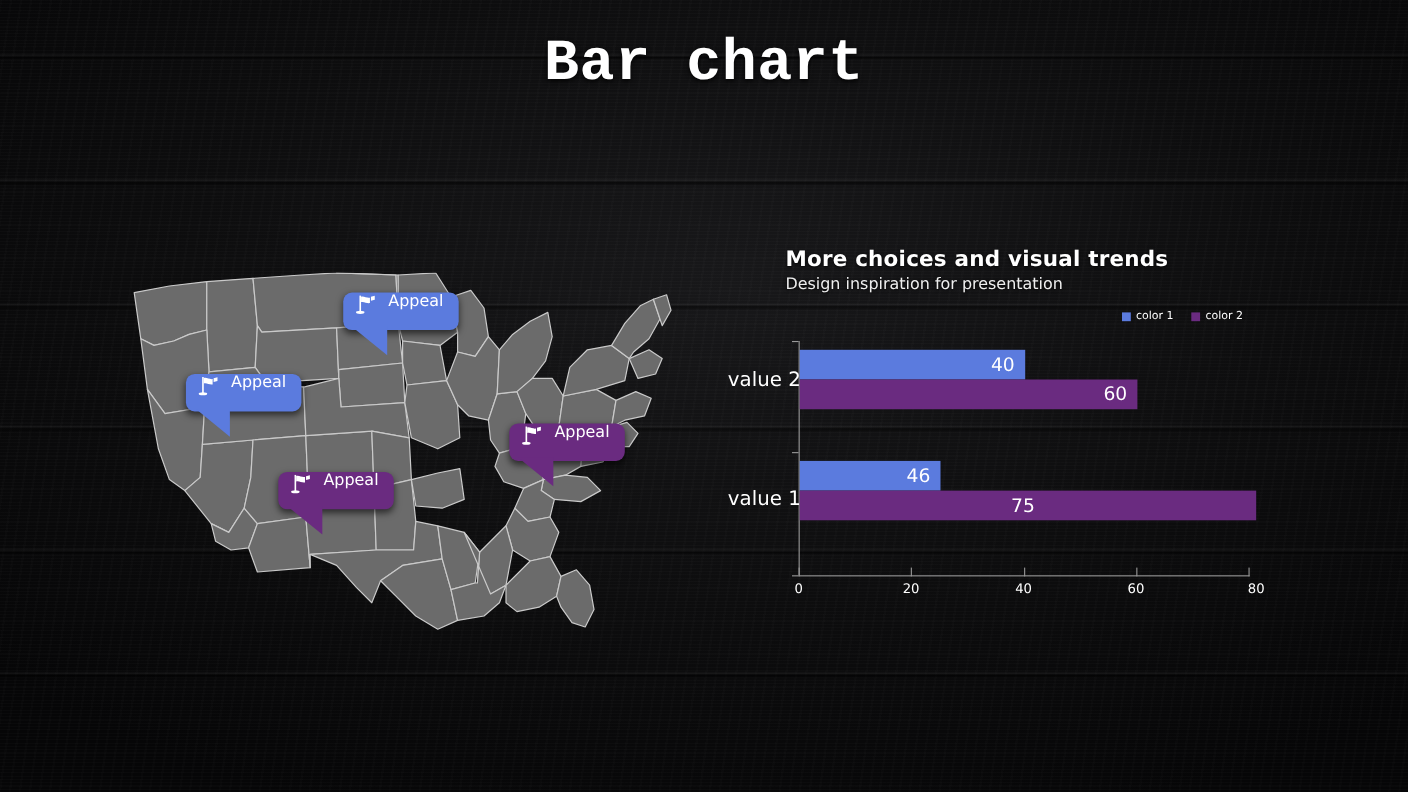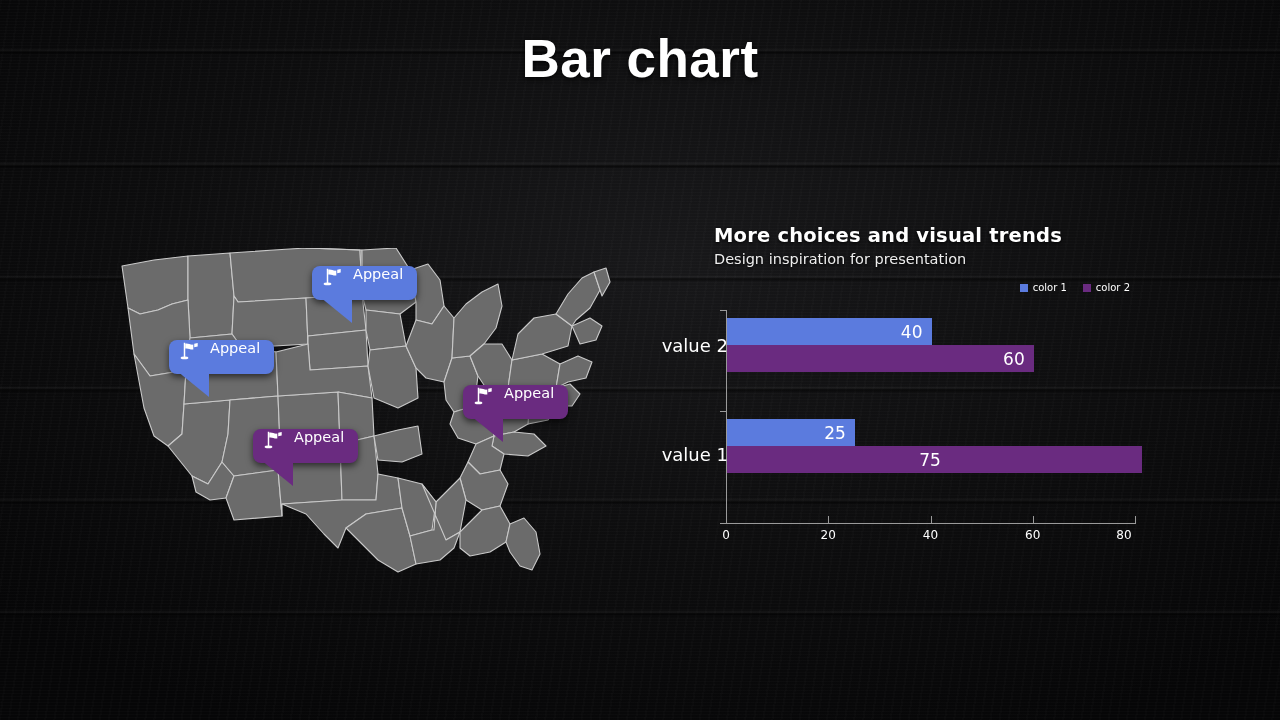--- a/index.html
+++ b/index.html
@@ -63,21 +63,21 @@
         rgba(0,0,0,0) 9px),
       radial-gradient(ellipse 900px 520px at 52% 36%, #18181a 0%, #0d0d0e 55%, #060607 100%);
   }
 
   
   #title {
     position: absolute;
     left: 0; top: 28px;
     width: 1280px;
     text-align: center;
-    font-family: Liberation Sans, sans-serif;
+    font-family: Liberation Mono, monospace;
     font-size: 53px;
     font-weight: bold;
     letter-spacing: 0.5px;
     color: #ffffff;
     text-shadow: 0 2px 5px rgba(0,0,0,0.85);
   }
   #subtitle {
     position: absolute;
     left: 0; top: 96px;
     width: 1280px;
@@ -359,32 +359,32 @@
       <div class="axis-line" id="x-axis"></div>
     <div class="x-tick" style="left: 0px;"></div>
         <div class="x-tick-label" style="left: 0px;">0</div>
         <div class="x-tick" style="left: 102.25px;"></div>
         <div class="x-tick-label" style="left: 102.25px;">20</div>
         <div class="x-tick" style="left: 204.5px;"></div>
         <div class="x-tick-label" style="left: 204.5px;">40</div>
         <div class="x-tick" style="left: 306.75px;"></div>
         <div class="x-tick-label" style="left: 306.75px;">60</div>
         <div class="x-tick" style="left: 409px;"></div>
-        <div class="x-tick-label" style="left: 398px;">80</div>
+        <div class="x-tick-label" style="left: 416px;">80</div>
         <div class="y-tick" style="top: 0px;"></div>
         <div class="bar" style="top: 8px; width: 204.5px; background: rgb(91, 123, 222);">
           <span class="bar-value">40</span>
         </div>
         <div class="bar" style="top: 35px; width: 306.75px; background: rgb(106, 43, 128);">
           <span class="bar-value">60</span>
         </div>
         <div class="cat-label" style="top: 35px;">value 2</div>
         <div class="y-tick" style="top: 101px;"></div>
         <div class="bar" style="top: 109px; width: 127.812px; background: rgb(91, 123, 222);">
-          <span class="bar-value">25</span>
+          <span class="bar-value">46</span>
         </div>
         <div class="bar" style="top: 136px; width: 415px; background: rgb(106, 43, 128); justify-content: center;">
           <span class="bar-value">75</span>
         </div>
         <div class="cat-label" style="top: 144px;">value 1</div>
         <div class="y-tick" style="top: 213px;"></div>
       </div>
   </div>
 </div>
 

